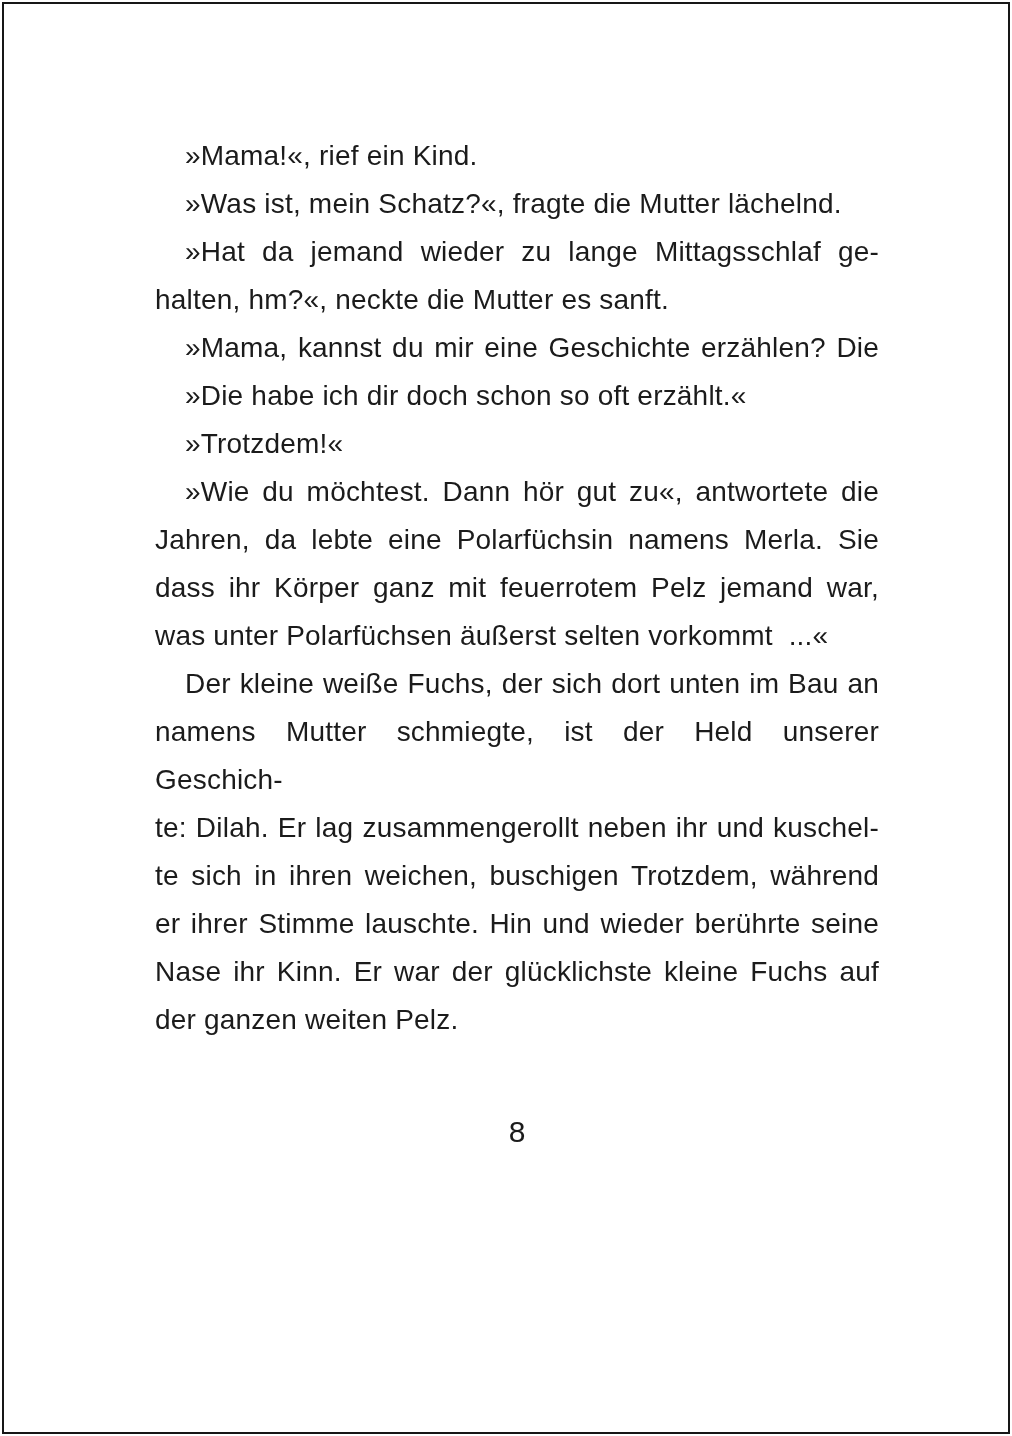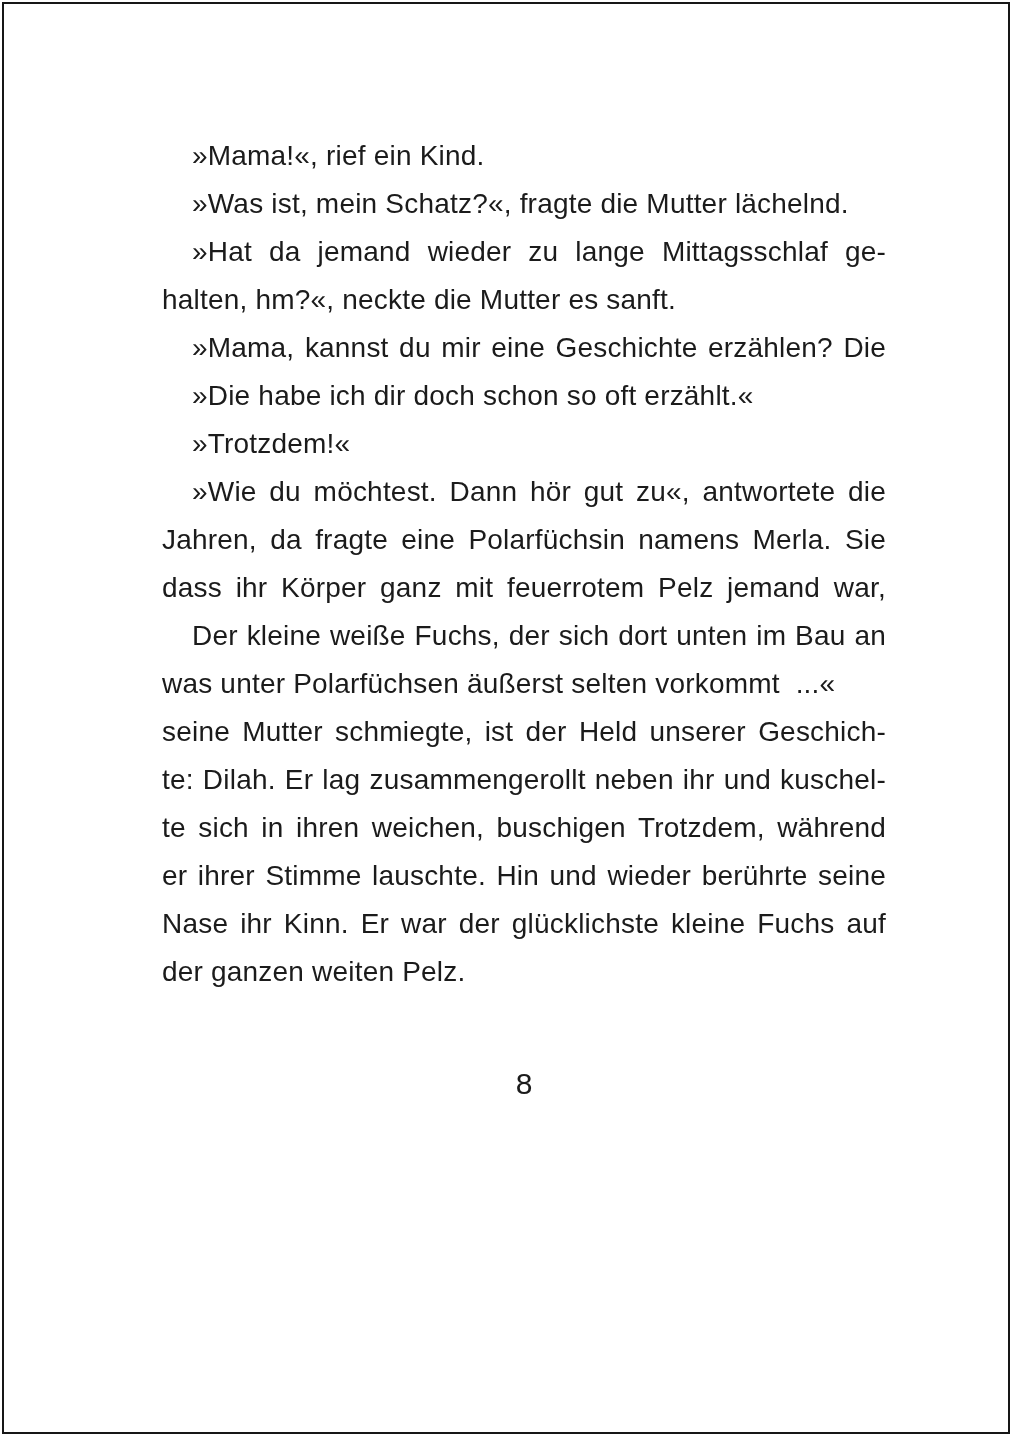--- a/index.html
+++ b/index.html
@@ -20,21 +20,21 @@
     position: absolute;
     left: 2px;
     top: 2px;
     right: 2px;
     bottom: 2px;
     border: 2px solid #161616;
     pointer-events: none;
   }
   .text-block {
     position: absolute;
-    left: 162px;
+    left: 155px;
     top: 132px;
     width: 724px;
   }
   .line {
     font-size: 28px;
     line-height: 48px;
     min-height: 48px;
     letter-spacing: 0.2px;
     white-space: normal;
     text-align: left;
@@ -61,25 +61,25 @@
   <div class="text-block">
     <div>
         <div class="line indent">»Mama!«, rief ein Kind.</div>
         <div class="line indent">»Was ist, mein Schatz?«, fragte die Mutter lächelnd.</div>
         <div class="line indent justify">»Hat da jemand wieder zu lange Mittagsschlaf ge-</div>
         <div class="line">halten, hm?«, neckte die Mutter es sanft.</div>
         <div class="line indent justify">»Mama, kannst du mir eine Geschichte erzählen? Die</div>
         <div class="line indent">»Die habe ich dir doch schon so oft erzählt.«</div>
         <div class="line indent">»Trotzdem!«</div>
         <div class="line indent justify">»Wie du möchtest. Dann hör gut zu«, antwortete die</div>
-        <div class="line justify">Jahren, da fragte eine Polarfüchsin namens Merla. Sie</div>
+        <div class="line justify">Jahren, da lebte eine Polarfüchsin namens Merla. Sie</div>
         <div class="line justify">dass ihr Körper ganz mit feuerrotem Pelz jemand war,</div>
+        <div class="line">was unter Polarfüchsen äußerst selten vorkommt&nbsp; ...«</div>
         <div class="line indent justify">Der kleine weiße Fuchs, der sich dort unten im Bau an</div>
-        <div class="line">was unter Polarfüchsen äußerst selten vorkommt&nbsp; ...«</div>
-        <div class="line justify">seine Mutter schmiegte, ist der Held unserer Geschich-</div>
+        <div class="line justify">namens Mutter schmiegte, ist der Held unserer Geschich-</div>
         <div class="line justify">te: Dilah. Er lag zusammengerollt neben ihr und kuschel-</div>
         <div class="line justify">te sich in ihren weichen, buschigen Trotzdem, während</div>
         <div class="line justify">er ihrer Stimme lauschte. Hin und wieder berührte seine</div>
         <div class="line justify">Nase ihr Kinn. Er war der glücklichste kleine Fuchs auf</div>
         <div class="line">der ganzen weiten Pelz.</div>
       </div>
     <div class="page-number">8</div>
   </div>
 </div>
 

